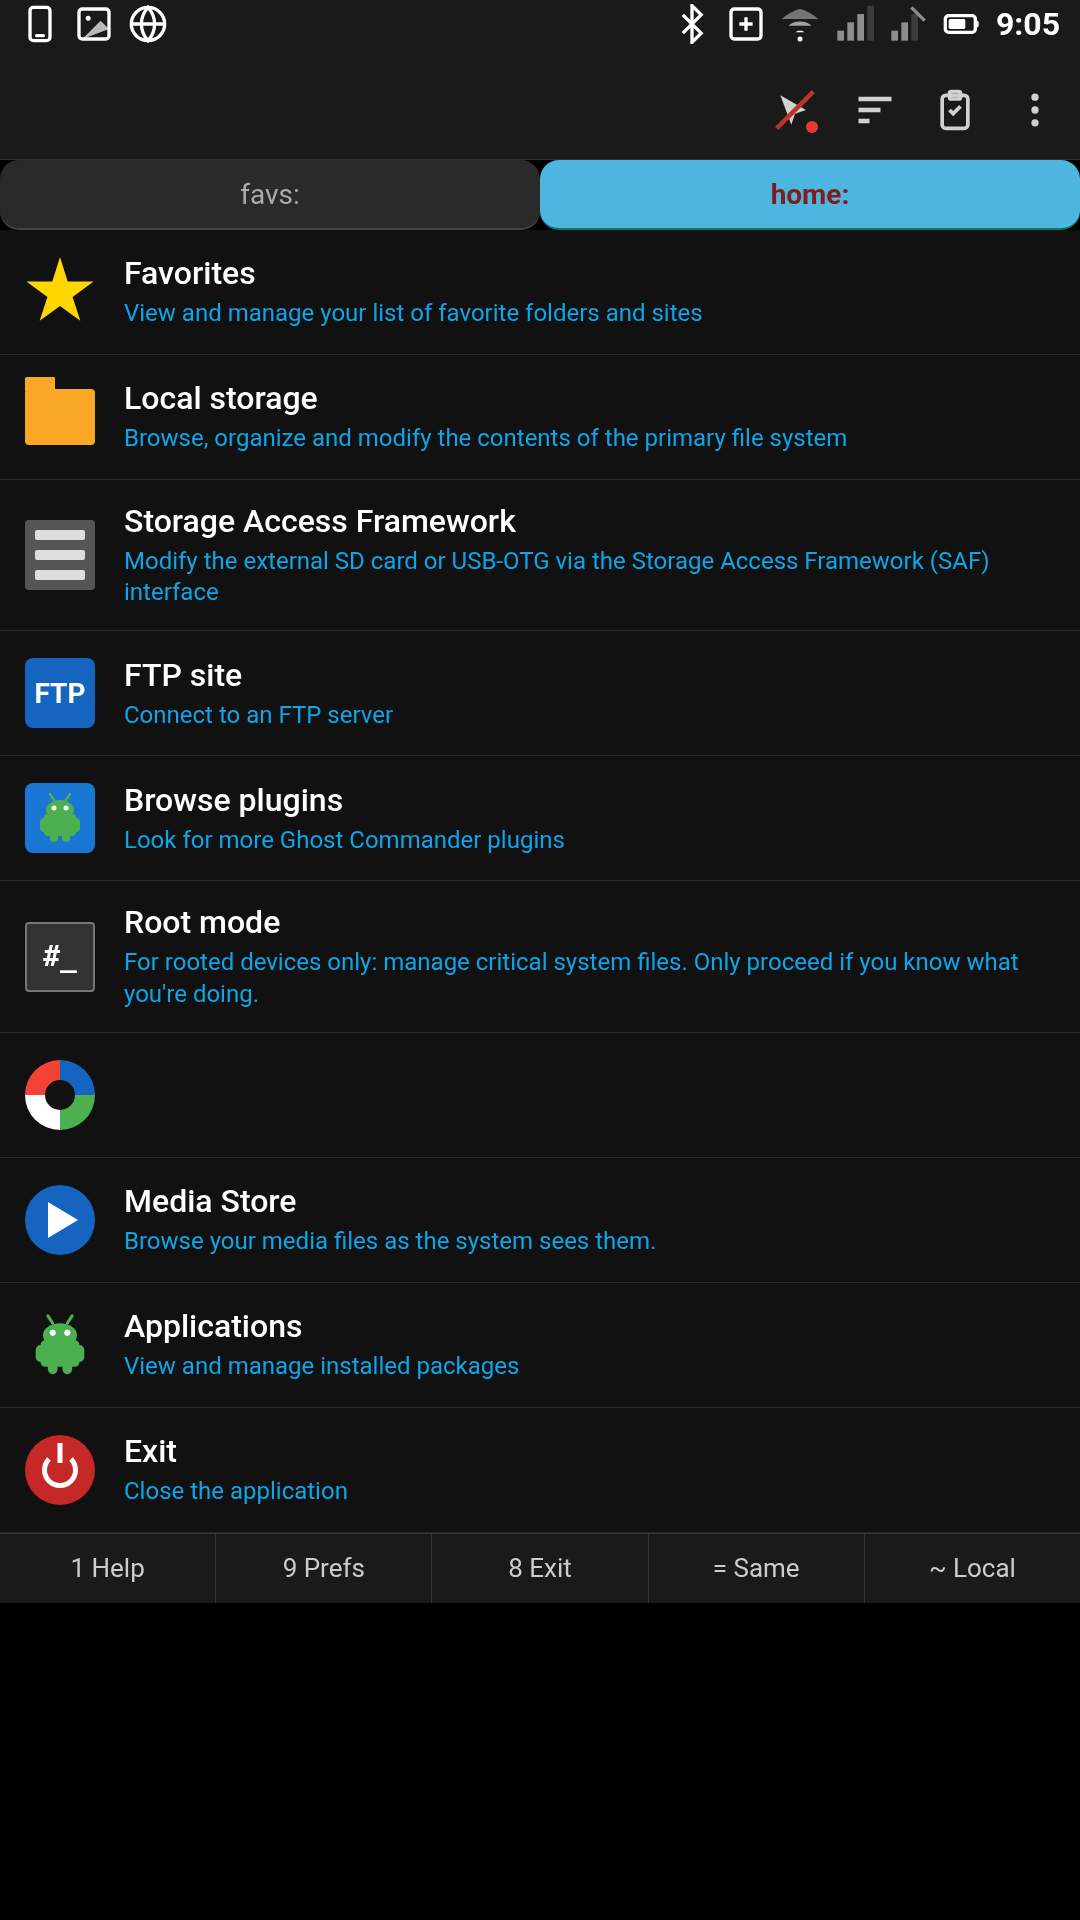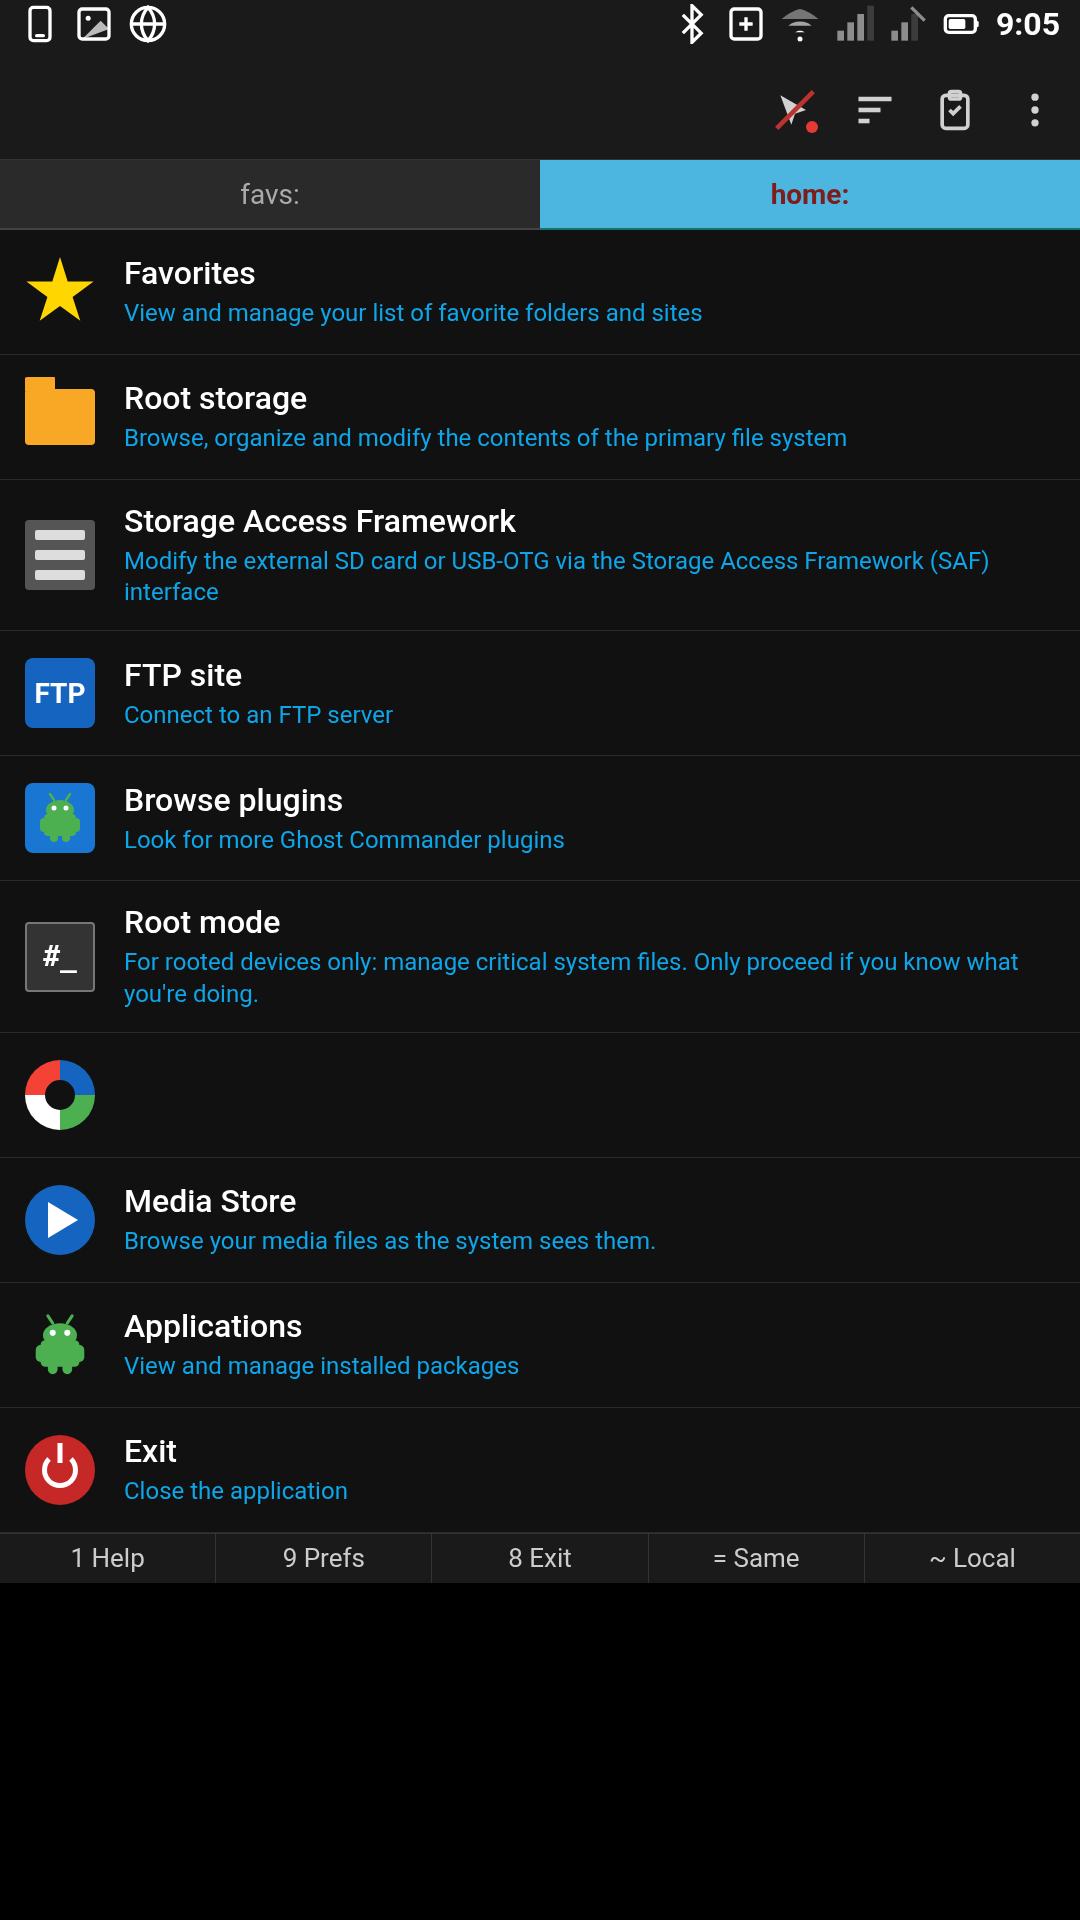--- a/index.html
+++ b/index.html
@@ -10,23 +10,23 @@
       font-family: 'Roboto', Arial, sans-serif;
       color: #fff;
       overflow: hidden;
     }
 
     
     .status-bar {
       height: 60px;
       background: #1a1a1a;
       display: flex;
-      align-items: flex-start;
+      align-items: flex-end;
       justify-content: space-between;
-      padding: 4px 20px;
+      padding: 16px 20px;
     }
     .status-bar-left {
       display: flex;
       align-items: center;
       gap: 14px;
     }
     .status-bar-right {
       display: flex;
       align-items: center;
       gap: 14px;
@@ -77,20 +77,21 @@
     }
     .tab {
       flex: 1;
       display: flex;
       align-items: center;
       justify-content: center;
       font-size: 28px;
       color: #aaa;
       background: #2a2a2a;
       border-bottom: 2px solid #444;
+      border-radius: 19px;
     }
     .tab.active {
       background: #4db6e0;
       color: #7f1d1d;
       border-bottom: 2px solid #0f766e;
       font-weight: bold;
     }
 
     
     .menu-list {
@@ -270,21 +271,21 @@
       height: 20px;
       background: #fff;
       position: absolute;
       top: -14px;
       left: 50%;
       transform: translateX(-50%);
     }
 
     
     .bottom-bar {
-      height: 50px;
+      height: 70px;
       background: #1a1a1a;
       display: flex;
       align-items: flex-start;
       border-top: 1px solid #333;
     }
     .bottom-btn {
       flex: 1;
       height: 100%;
       display: flex;
       align-items: center;
@@ -416,21 +417,21 @@
       <div class="menu-title">Favorites</div>
       <div class="menu-desc">View and manage your list of favorite folders and sites</div>
     </div>
   </div>
 
   <div class="menu-item">
     <div class="menu-icon-wrap">
       <div class="icon-local-storage"></div>
     </div>
     <div class="menu-text">
-      <div class="menu-title">Root storage</div>
+      <div class="menu-title">Local storage</div>
       <div class="menu-desc">Browse, organize and modify the contents of the primary file system</div>
     </div>
   </div>
 
   <div class="menu-item">
     <div class="menu-icon-wrap">
       <div class="icon-saf">
         <div class="icon-saf-line"></div>
         <div class="icon-saf-line"></div>
         <div class="icon-saf-line"></div>

